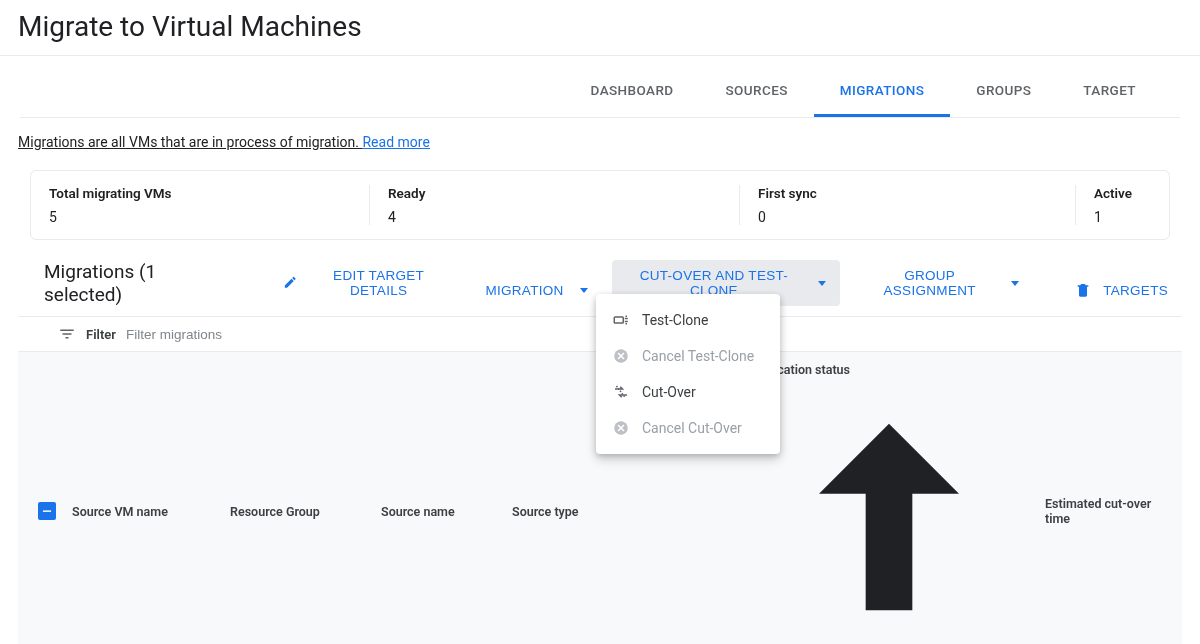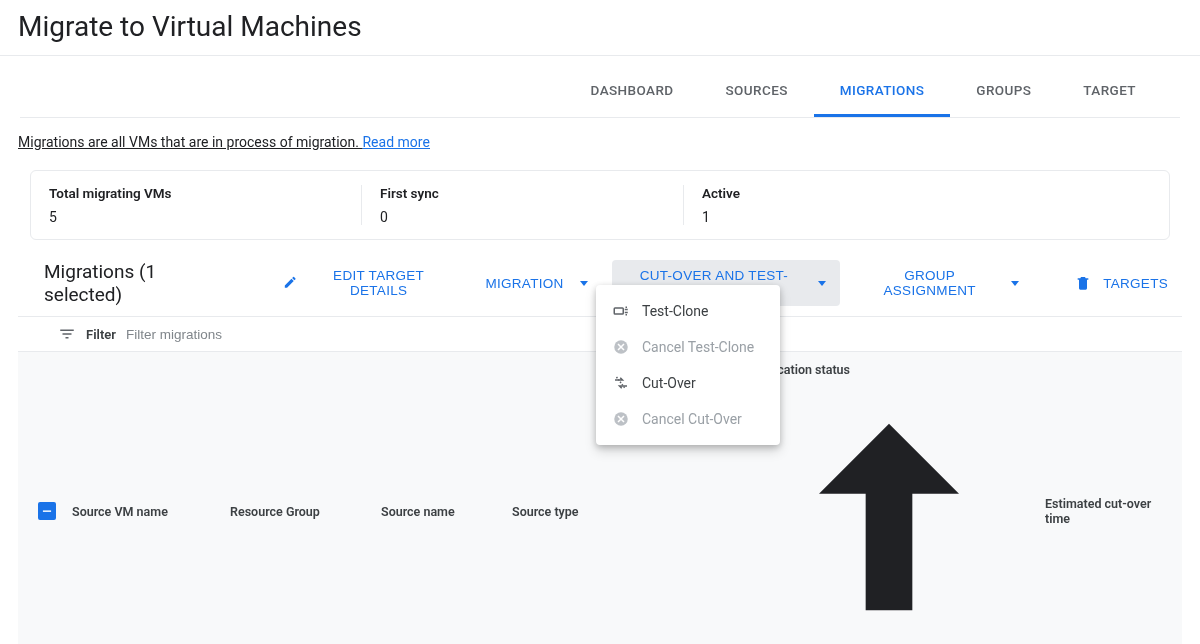--- a/index.html
+++ b/index.html
@@ -4,48 +4,48 @@
 <style>
 * { box-sizing: border-box; margin: 0; padding: 0; }
 body { font-family: 'Google Sans', Roboto, Arial, sans-serif; font-size: 14px; color: #202124; background: #fff; width: 1200px; }
 .header { padding: 10px 18px 12px; border-bottom: 1px solid #e8eaed; }
 .header h1 { font-size: 28px; font-weight: 400; color: #202124; }
 .tabs { display: flex; padding: 0 18px; border-bottom: 1px solid #e8eaed; margin-top: 8px; margin-left: 20px; margin-right: 20px; justify-content: flex-end; }
 .tab { padding: 18px 26px 16px; font-size: 13.5px; font-weight: 500; letter-spacing: 0.4px; color: #5f6368; cursor: pointer; border-bottom: 3px solid transparent; }
 .tab.active { color: #1a73e8; border-bottom-color: #1a73e8; }
 .description { padding: 16px 18px 8px; font-size: 14px; color: #202124; text-decoration: underline; }
 .description a { color: #1a73e8; text-decoration: underline; cursor: pointer; }
-.stats-card { margin: 12px 30px 0; border: 1px solid #e8eaed; border-radius: 6px; display: flex; padding: 14px 0; }
+.stats-card { margin: 12px 30px 0; border: 1px solid #e8eaed; border-radius: 6px; display: flex; padding: 14px 0; gap: 8px; }
 .stat { flex: 0 0 auto; padding: 0 18px; border-left: 1px solid #e8eaed; }
 .stat:nth-child(1) { border-left: none; width: 330px; }
 .stat:nth-child(2) { width: 322px; }
-.stat:nth-child(3) { width: 328px; }
+.stat:nth-child(3) { width: 328px; margin-left: 40px; }
 .stat:nth-child(4) { width: auto; }
 .stat-label { font-size: 13.5px; font-weight: 600; color: #202124; }
 .stat-value { font-size: 14px; color: #202124; margin-top: 8px; }
-.toolbar { display: flex; align-items: center; padding: 20px 18px 10px 44px; gap: 10px; position: relative; }
+.toolbar { display: flex; align-items: flex-end; padding: 20px 18px 10px 44px; gap: 10px; position: relative; }
 .toolbar-title { font-size: 19px; font-weight: 400; color: #202124; margin-right: 20px; }
 .tbtn { display: inline-flex; align-items: center; gap: 12px; padding: 8px 14px; font-size: 13.5px; font-weight: 500; color: #1a73e8; letter-spacing: 0.3px; border-radius: 4px; cursor: pointer; background: transparent; border: none; }
 .tbtn.dropdown::after { content: ''; display: inline-block; border-left: 4.5px solid transparent; border-right: 4.5px solid transparent; border-top: 5px solid #1a73e8; margin-left: 4px; }
 .tbtn.active-drop { background: #e8eaed; }
 .icon-edit { width: 16px; height: 16px; }
 .icon-delete { width: 16px; height: 16px; }
 .spacer { margin-left: 18px; }
 .filter-bar { display: flex; align-items: center; padding: 8px 18px 8px 40px; gap: 10px; border-top: 1px solid #e8eaed; margin: 0 18px; }
 .filter-icon { width: 18px; height: 18px; color: #5f6368; }
 .filter-label { font-size: 13px; font-weight: 600; color: #3c4043; }
 .filter-input { border: none; outline: none; font-size: 13.5px; flex: 1; background: transparent; }
 .filter-input::placeholder { color: #80868b; }
 .table { width: 100%; border-collapse: collapse; margin: 0 18px; width: calc(100% - 36px); }
 .table th { text-align: left; font-size: 12.5px; font-weight: 600; color: #3c4043; padding: 10px 8px; border-top: 1px solid #e8eaed; border-bottom: 1px solid #e8eaed; background: #f8f9fa; }
 .checkbox { width: 18px; height: 18px; border: 2px solid #5f6368; border-radius: 2px; display: inline-flex; align-items: center; justify-content: center; cursor: pointer; background: #fff; }
 .checkbox.checked, .checkbox.indet { background: #1a73e8; border-color: #1a73e8; color: #fff; }
 .checkbox svg { width: 14px; height: 14px; }
 .sort-arrow { width: 16px; height: 16px; vertical-align: middle; }
-.dropdown-menu { position: absolute; top: 45px; left: 596px; width: 184px; background: #fff; border-radius: 4px; box-shadow: 0 2px 6px rgba(0,0,0,0.2), 0 6px 12px rgba(0,0,0,0.15); padding: 8px 0; z-index: 100; }
+.dropdown-menu { position: absolute; top: 54px; left: 596px; width: 184px; background: #fff; border-radius: 4px; box-shadow: 0 2px 6px rgba(0,0,0,0.2), 0 6px 12px rgba(0,0,0,0.15); padding: 8px 0; z-index: 100; }
 .dropdown-menu .mitem { display: flex; align-items: center; gap: 12px; padding: 9px 16px; font-size: 14px; color: #3c4043; cursor: pointer; }
 .dropdown-menu .mitem.disabled { color: #9aa0a6; cursor: default; }
 .dropdown-menu .micon { width: 18px; height: 18px; flex-shrink: 0; display: inline-flex; align-items: center; justify-content: center; }
 .col-check { width: 44px; padding-left: 20px !important; }
 .col-name { width: 158px; }
 .col-rg { width: 151px; }
 .col-src { width: 131px; }
 .col-type { width: 124px; }
 .col-reg { width: 113px; }
 .col-status { width: 296px; }
@@ -68,20 +68,24 @@
 
 <div class="description">
   <span>Migrations are all VMs that are in process of migration.  </span>
   <a>Read more</a>
 </div>
 
 <div class="stats-card">
   <div class="stat">
     <div class="stat-label">Total migrating VMs</div>
     <div class="stat-value">5</div>
+  </div>
+  <div class="stat">
+    <div class="stat-label">Ready</div>
+    <div class="stat-value">4</div>
   </div>
   <div class="stat">
     <div class="stat-label">First sync</div>
     <div class="stat-value">0</div>
   </div>
   <div class="stat">
     <div class="stat-label">Active</div>
     <div class="stat-value">1</div>
   </div>
 </div>

